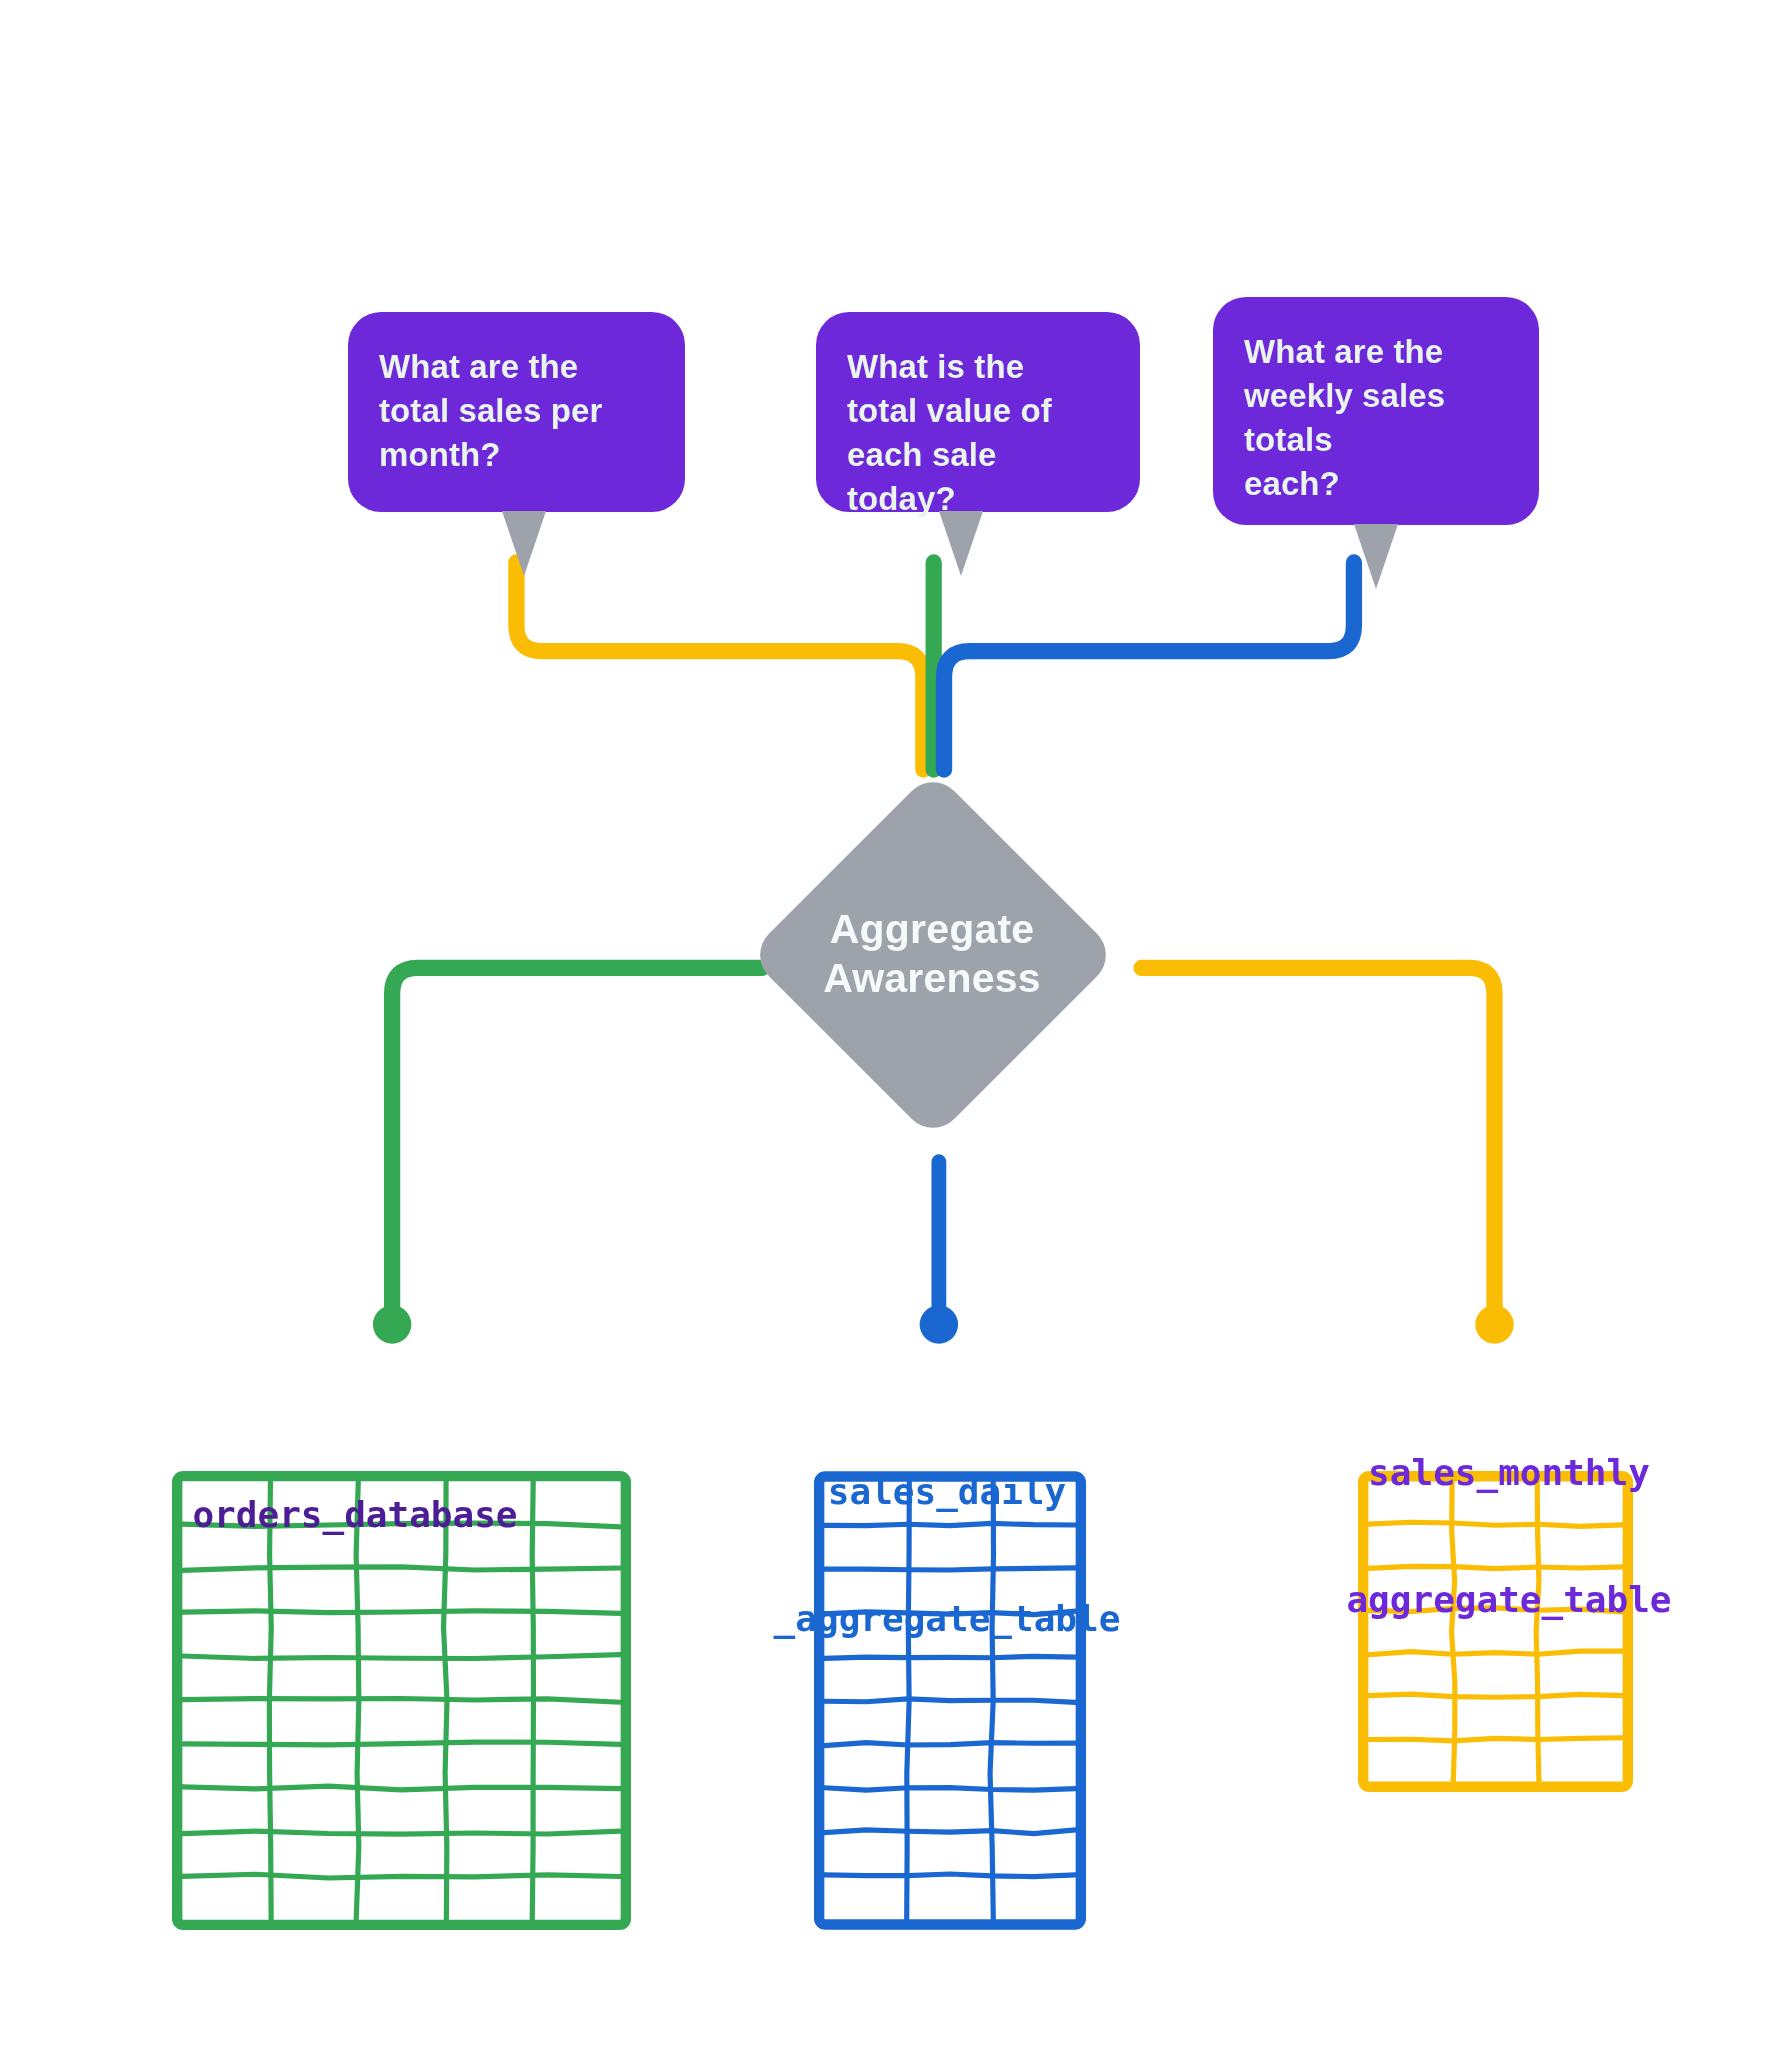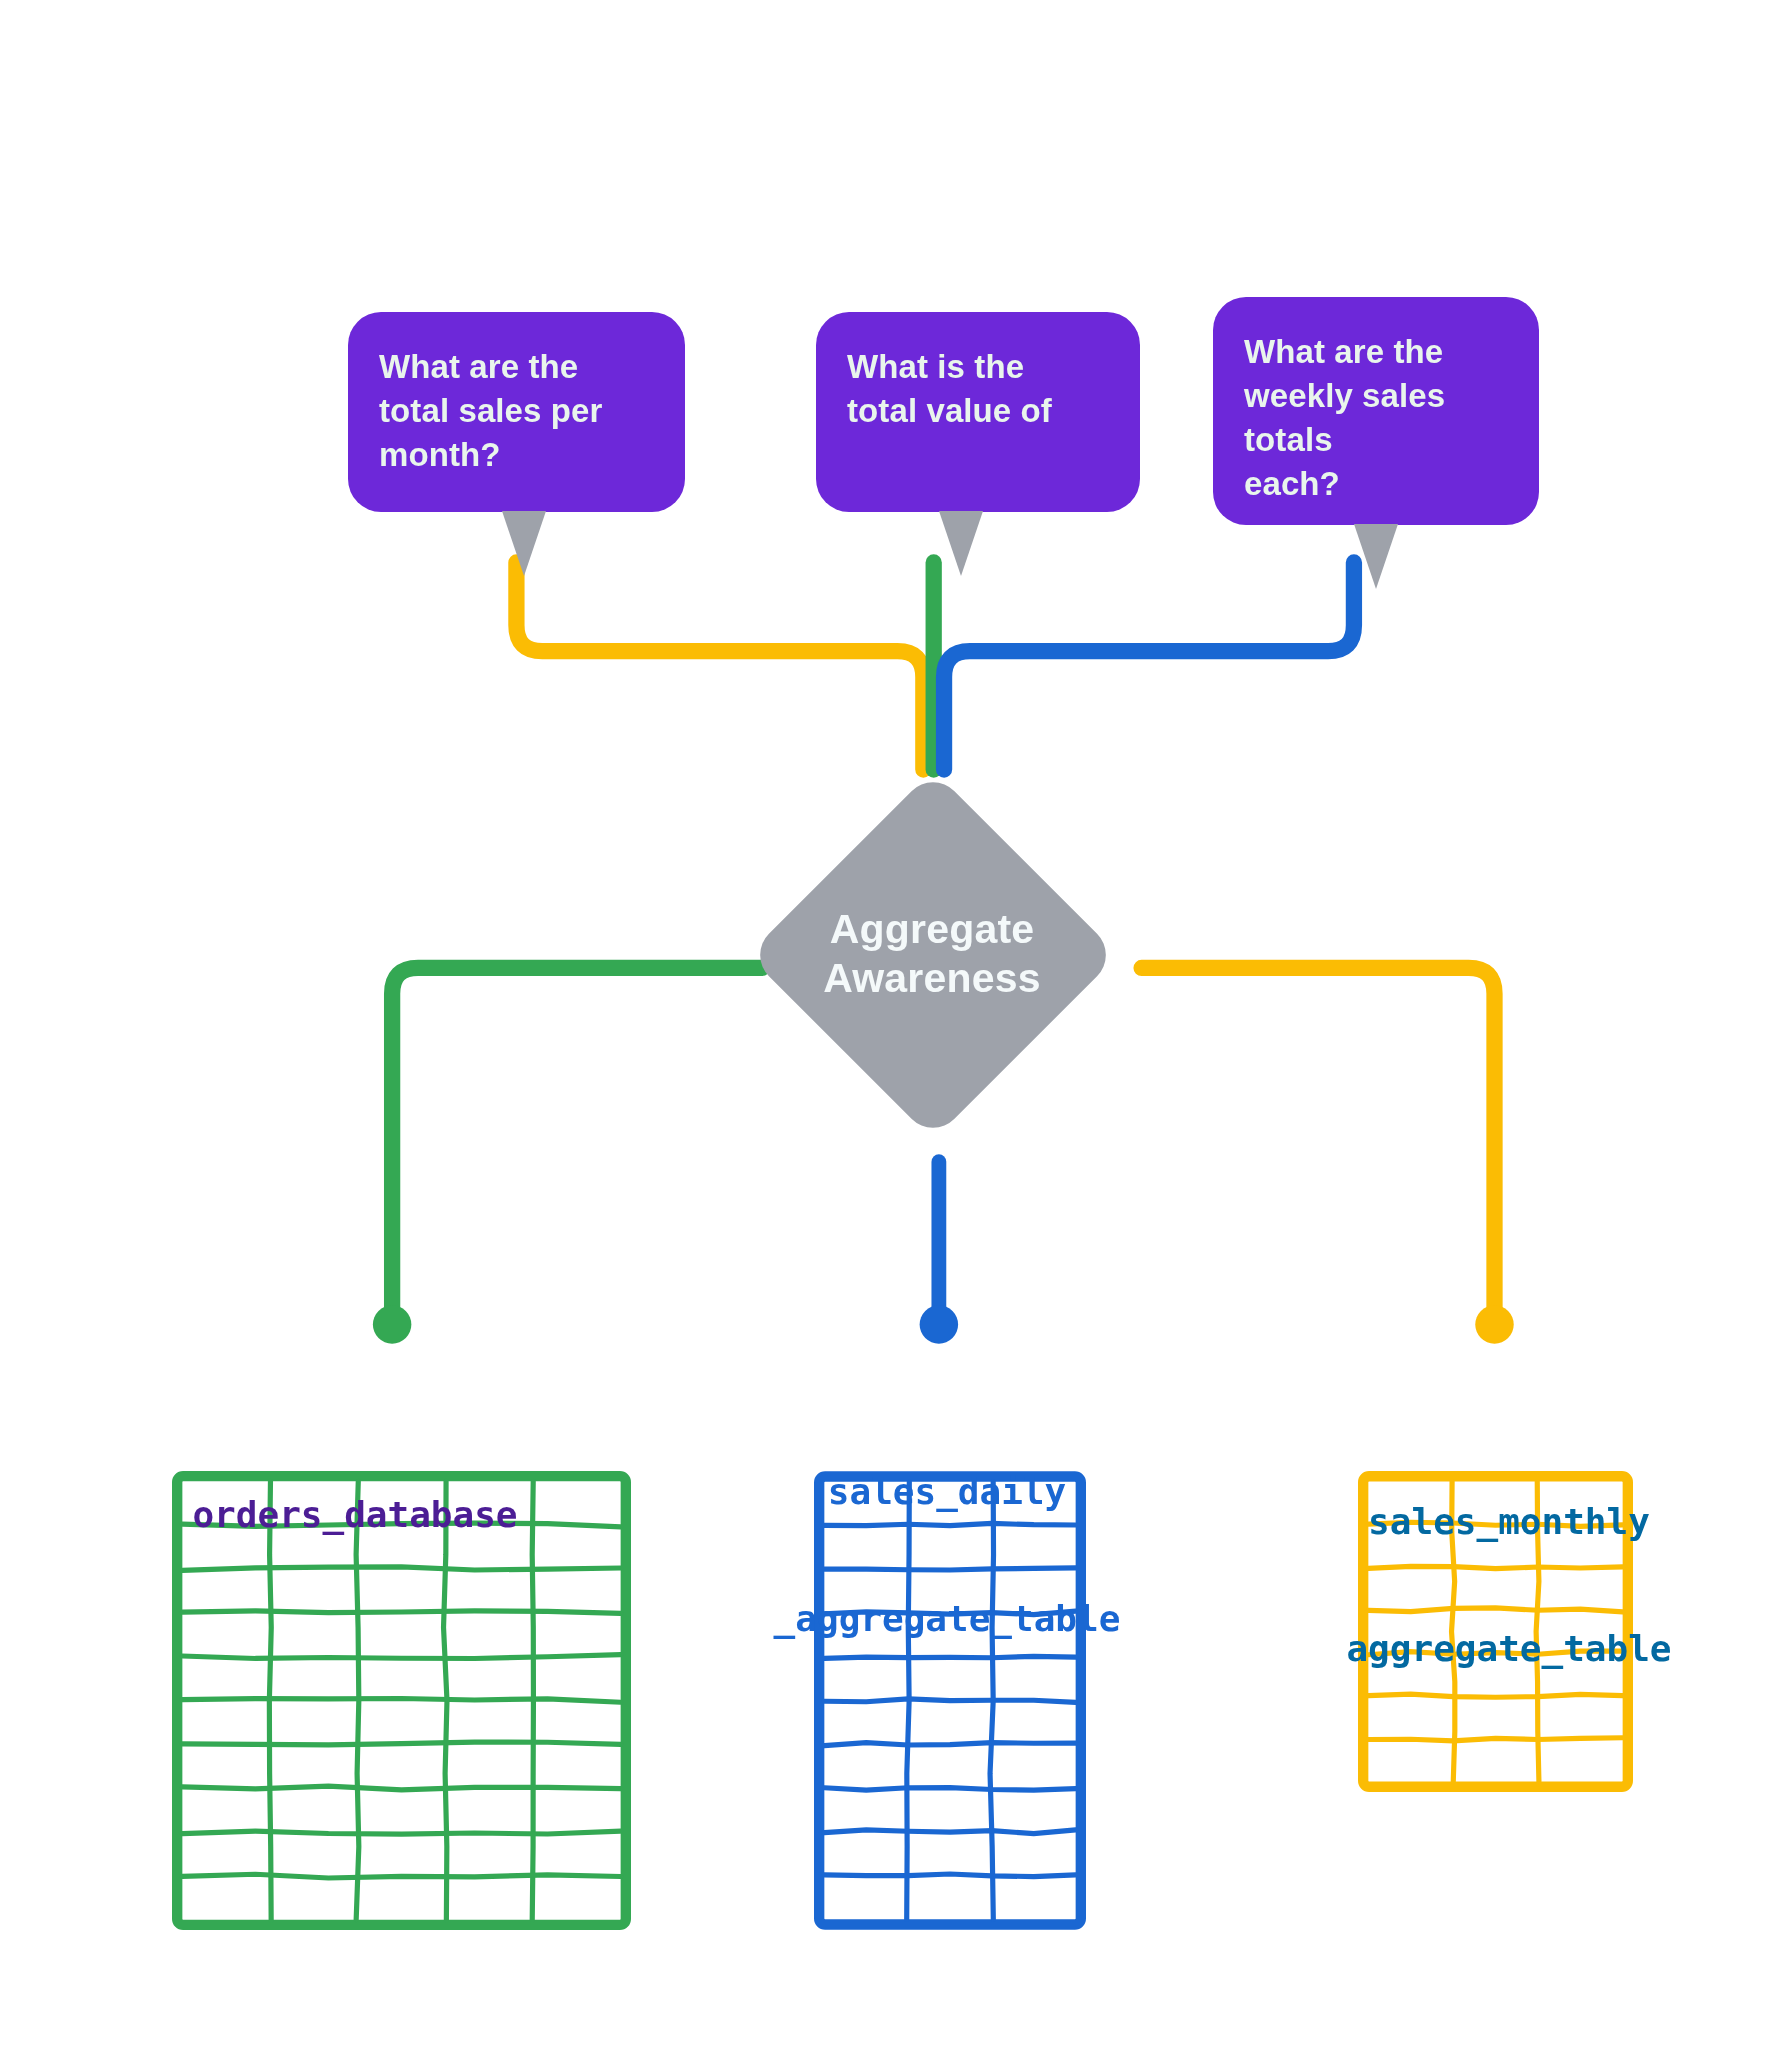--- a/index.html
+++ b/index.html
@@ -71,21 +71,21 @@
     font-family:"DejaVu Sans Mono","Liberation Mono",monospace;
     font-weight:bold;
     font-size:36px;
     line-height:1.18;
     text-align:center;
     z-index:6;
     white-space:pre;
   }
   #cap-green {left:133px; top:1409px; width:444px; color:#4c1d95;}
   #cap-blue  {left:740px;top:1386px; width:414px; color:#1a67d2;}
-  #cap-yellow{left:1324px;top:1416px; width:370px; color:#0369a1;}
+  #cap-yellow{left:1324px;top:1367px; width:370px; color:#6d28d9;}
 
   
   .tbl{position:absolute;z-index:4;}
   .tbl svg{display:block;}
 </style>
 </head>
 <body>
 
 <div id="stage">
 
@@ -110,20 +110,21 @@
   <div class="bubble" id="bubble1">
     <div>What are the</div>
     <div>total sales per</div>
     <div>month?</div>
     <span class="tail"></span>
   </div>
 
   <div class="bubble" id="bubble2">
     <div>What is the</div>
     <div>total value of</div>
+    <div>each sale today?</div>
     <span class="tail"></span>
   </div>
 
   <div class="bubble" id="bubble3">
     <div>What are the</div>
     <div>weekly sales totals</div>
     <div>each?</div>
     <span class="tail"></span>
   </div>
 

